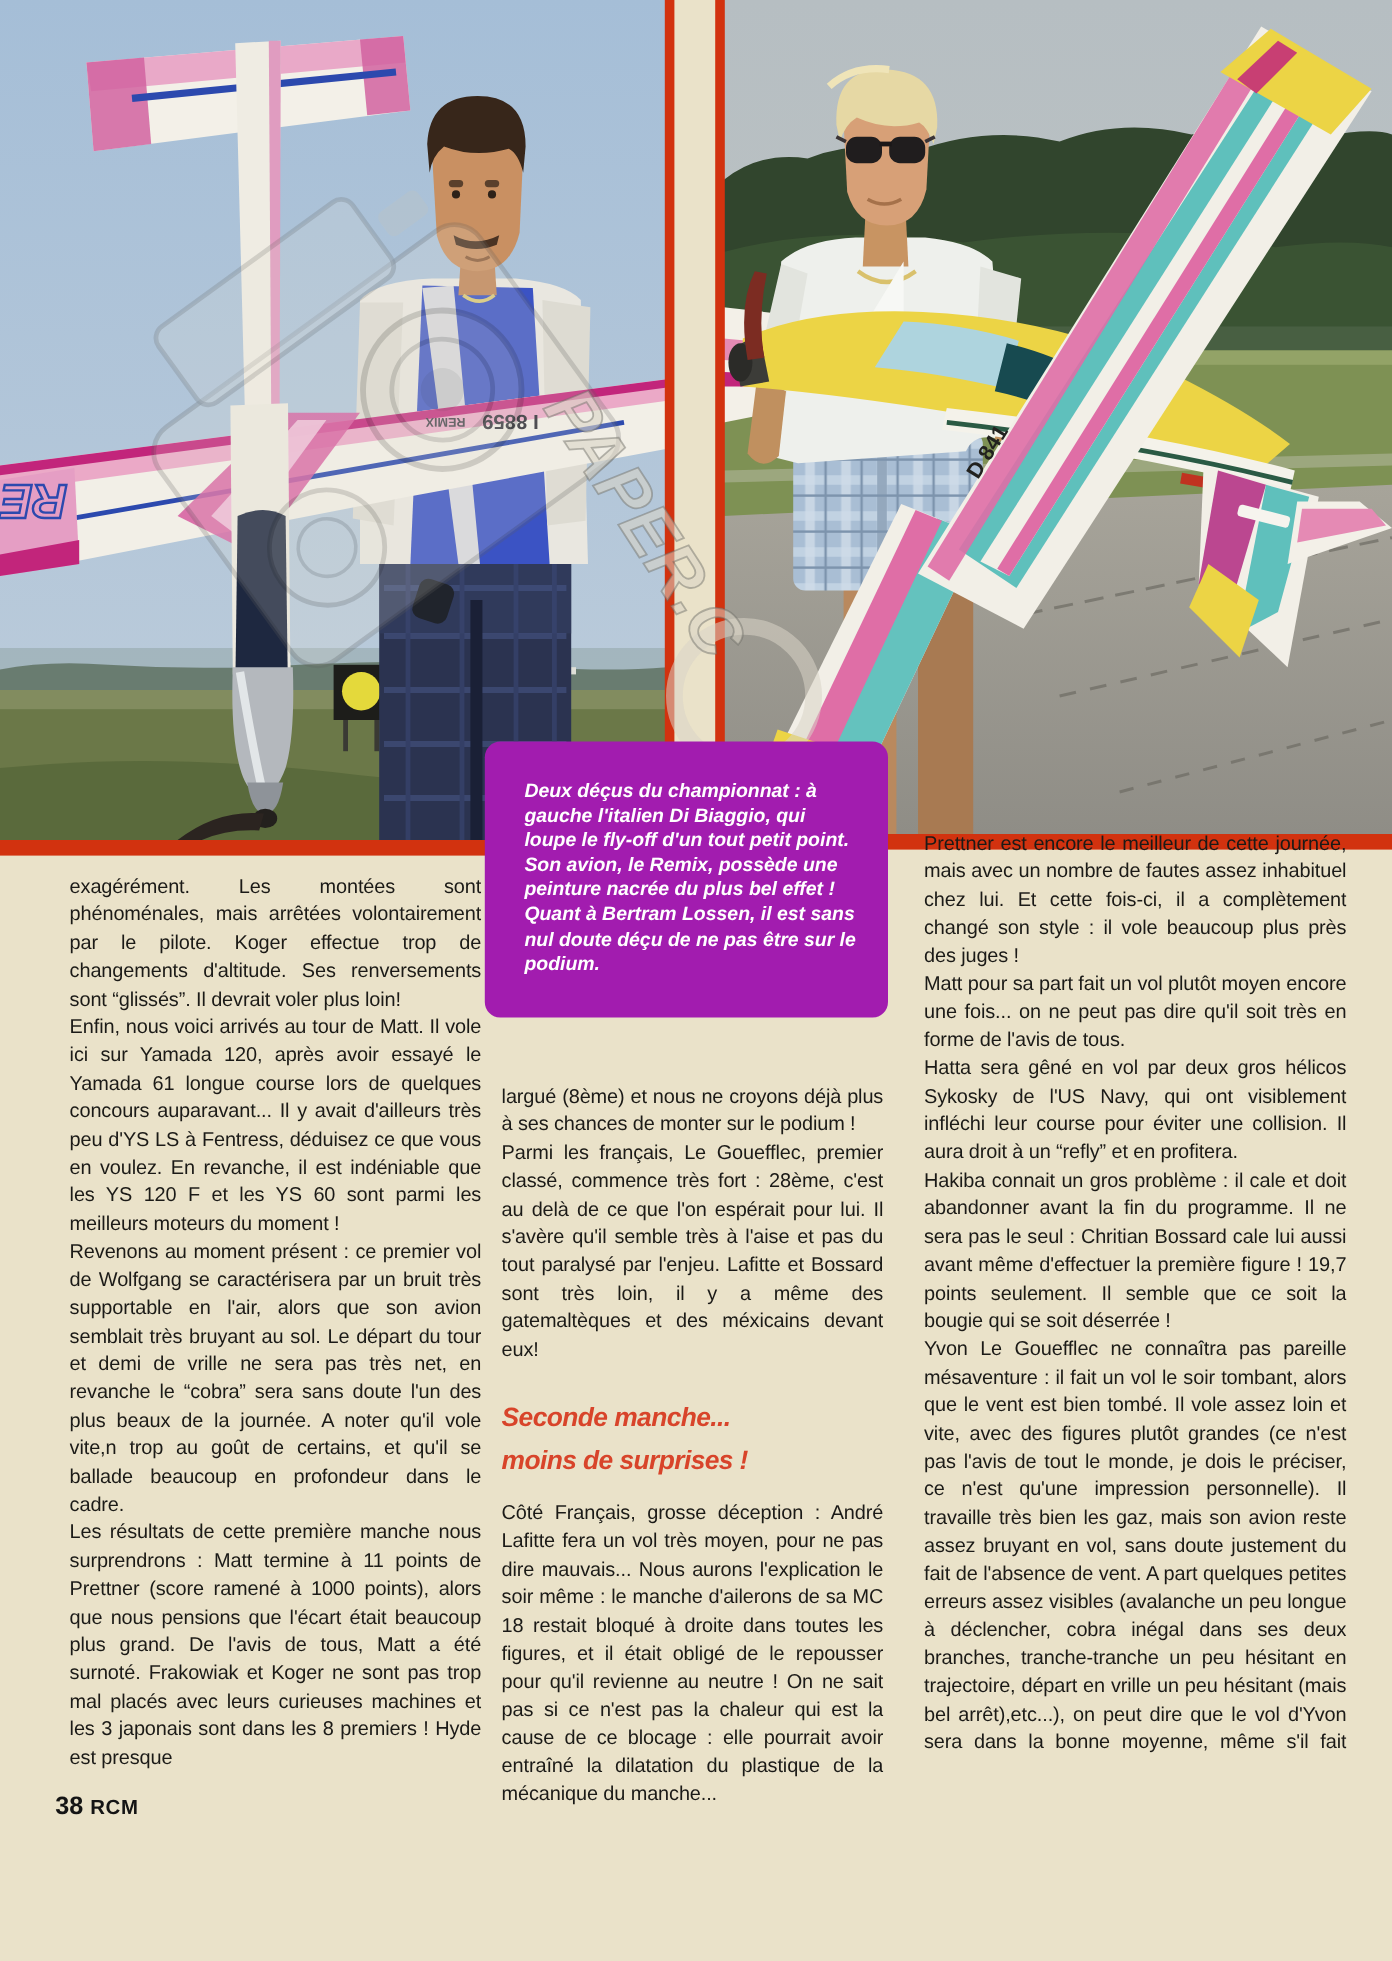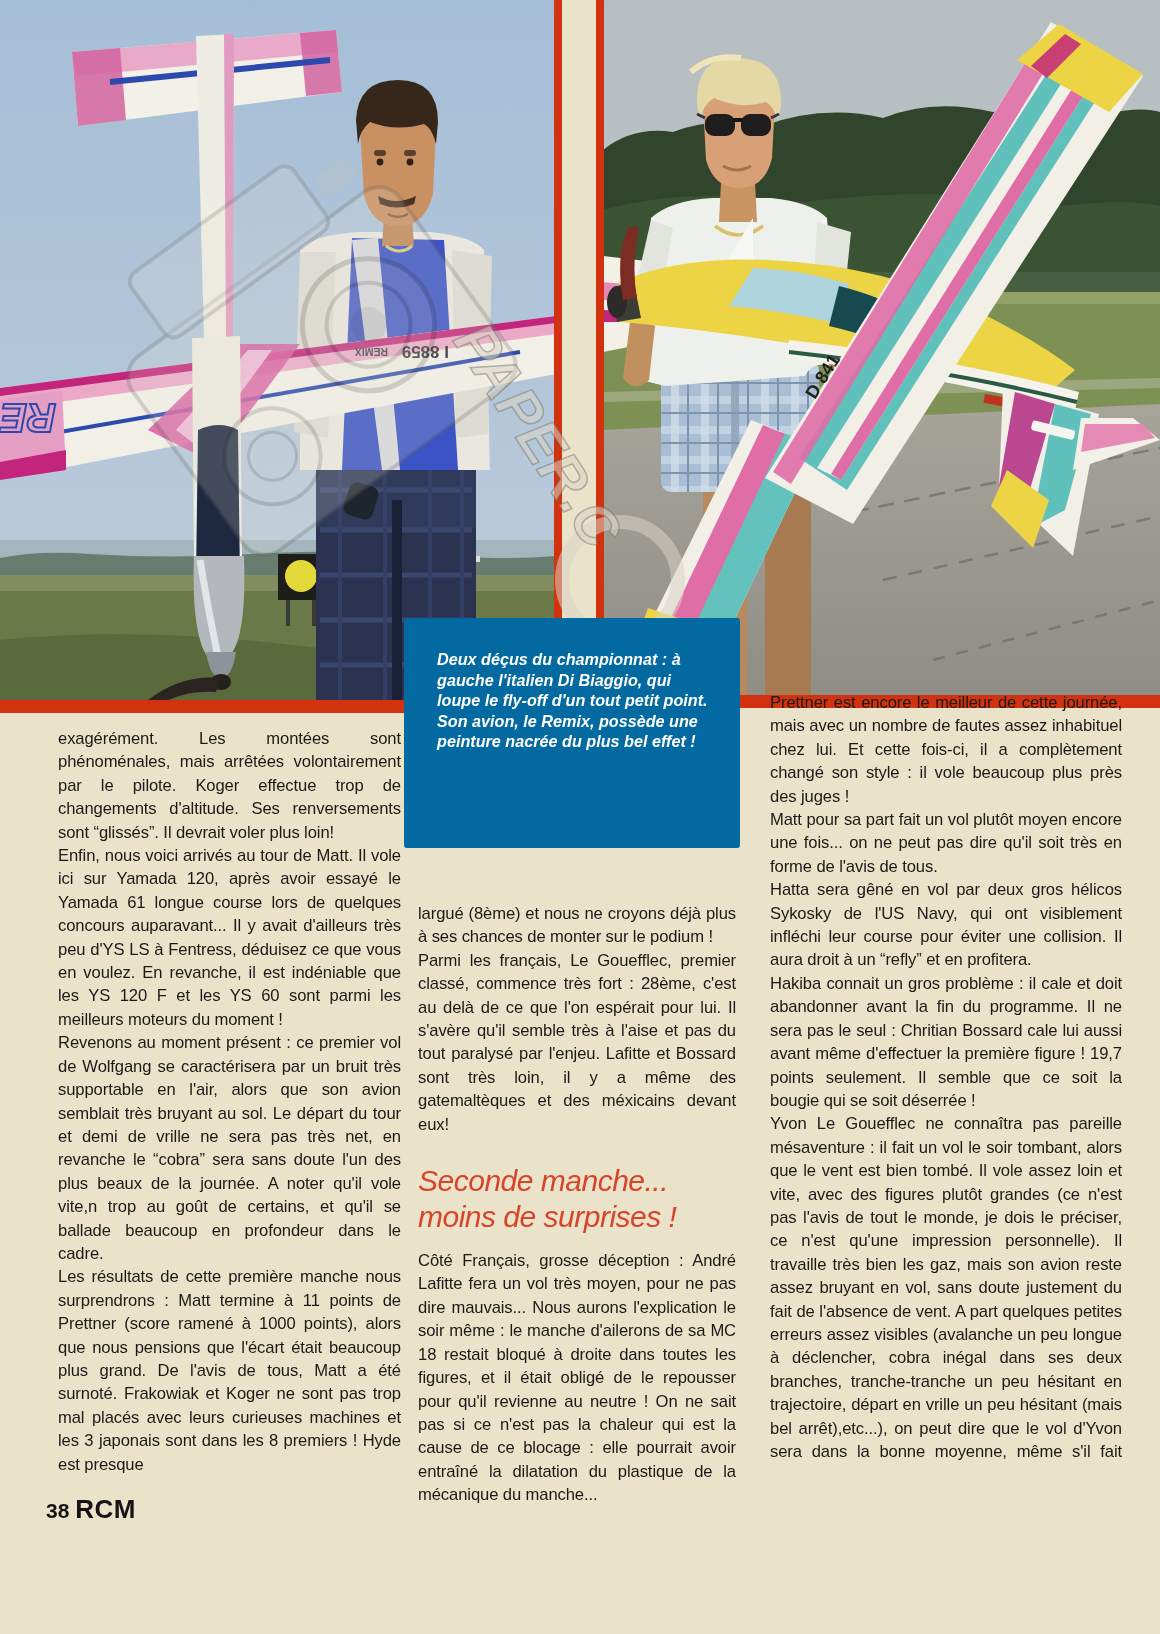--- a/index.html
+++ b/index.html
@@ -6,29 +6,29 @@
   body{width:1160px;height:1634px;position:relative;background:#eae2c9;
        font-family:"Liberation Sans", sans-serif;overflow:hidden;}
   .abs{position:absolute;}
   
   .photo{overflow:hidden;background:#9db3c5;}
   .redbar{background:#d2320f;}
   
   .col{color:#1b1a17;font-size:16.6px;line-height:23.4px;text-align:justify;
        letter-spacing:-0.1px;}
   .col p{margin:0;}
-  .heading{color:#d8442a;font-weight:normal;font-style:italic;font-size:30px;
+  .heading{color:#d8442a;font-weight:bold;font-style:italic;font-size:22px;
            line-height:36px;margin:27px 0 14px 0 !important;letter-spacing:-0.5px;}
   
-  .caption-box{background:#0369a1;border-radius:3px;color:#ffffff;
+  .caption-box{background:#a21caf;border-radius:13px;color:#ffffff;
                font-weight:bold;font-style:italic;font-size:16.2px;line-height:20.6px;
                padding:31px 26px 0 33px;box-sizing:border-box;}
   .caption-box p{margin:0;}
   .footer{color:#141414;font-size:21px;font-weight:bold;}
-  .footer .mag{font-weight:900;font-size:26px;letter-spacing:0.5px;}
+  .footer .mag{font-weight:900;font-size:17px;letter-spacing:0.5px;}
   svg text{font-family:"Liberation Sans", sans-serif;}
 </style>
 </head>
 <body>
 
 <div class="abs photo" style="left:0;top:0;width:556px;height:700px;">
 <svg width="556" height="700" viewBox="0 0 556 700">
   <defs>
     <linearGradient id="skyL" x1="0" y1="0" x2="0" y2="1">
       <stop offset="0" stop-color="#a5bed7"></stop>
@@ -247,20 +247,21 @@
     <circle cx="165" cy="350" r="48" fill="#dfdbcc" fill-opacity="0.3" stroke="#55554f" stroke-opacity="0.5" stroke-width="4"></circle>
     <circle cx="165" cy="350" r="24" fill="none" stroke="#55554f" stroke-opacity="0.45" stroke-width="3"></circle>
     <rect x="360" y="150" width="40" height="24" rx="6" fill="#c9c5b6" fill-opacity="0.5"></rect>
   </g>
   <circle cx="560" cy="520" r="58" fill="none" stroke="#d8d4c6" stroke-opacity="0.55" stroke-width="14"></circle>
   <text x="392" y="280" transform="rotate(57 392 280)" font-family="DejaVu Serif, serif" font-style="italic" font-weight="bold" font-size="58" fill="#d9d4c4" fill-opacity="0.55" stroke="#6a6a64" stroke-opacity="0.45" stroke-width="1.5">PAPER.C</text>
 </svg>
 
 <div class="abs caption-box" style="left:404px;top:618px;width:336px;height:230px;">
   <p>Deux déçus du championnat : à gauche l'italien Di Biaggio, qui loupe le fly-off d'un tout petit point. Son avion, le Remix, possède une peinture nacrée du plus bel effet !</p>
+  <p>Quant à Bertram Lossen, il est sans nul doute déçu de ne pas être sur le podium.</p>
 </div>
 
 <div class="abs col" style="left:46px;top:727px;width:343px;height:756px;overflow:hidden;margin-left:12px;">
   <p>exagérément. Les montées sont phénoménales, mais arrêtées volontairement par le pilote. Koger effectue trop de changements d'altitude. Ses renversements sont “glissés”. Il devrait voler plus loin!</p>
   <p>Enfin, nous voici arrivés au tour de Matt. Il vole ici sur Yamada 120, après avoir essayé le Yamada 61 longue course lors de quelques concours auparavant... Il y avait d'ailleurs très peu d'YS LS à Fentress, déduisez ce que vous en voulez. En revanche, il est indéniable que les YS 120 F et les YS 60 sont parmi les meilleurs moteurs du moment !</p>
   <p>Revenons au moment présent : ce premier vol de Wolfgang se caractérisera par un bruit très supportable en l'air, alors que son avion semblait très bruyant au sol. Le départ du tour et demi de vrille ne sera pas très net, en revanche le “cobra” sera sans doute l'un des plus beaux de la journée. A noter qu'il vole vite,n trop au goût de certains, et qu'il se ballade beaucoup en profondeur dans le cadre.</p>
   <p>Les résultats de cette première manche nous surprendrons : Matt termine à 11 points de Prettner (score ramené à 1000 points), alors que nous pensions que l'écart était beaucoup plus grand. De l'avis de tous, Matt a été surnoté. Frakowiak et Koger ne sont pas trop mal placés avec leurs curieuses machines et les 3 japonais sont dans les 8 premiers ! Hyde est presque</p>
 </div>
 
 <div class="abs col" style="left:418px;top:902px;width:318px;height:640px;overflow:hidden;">

